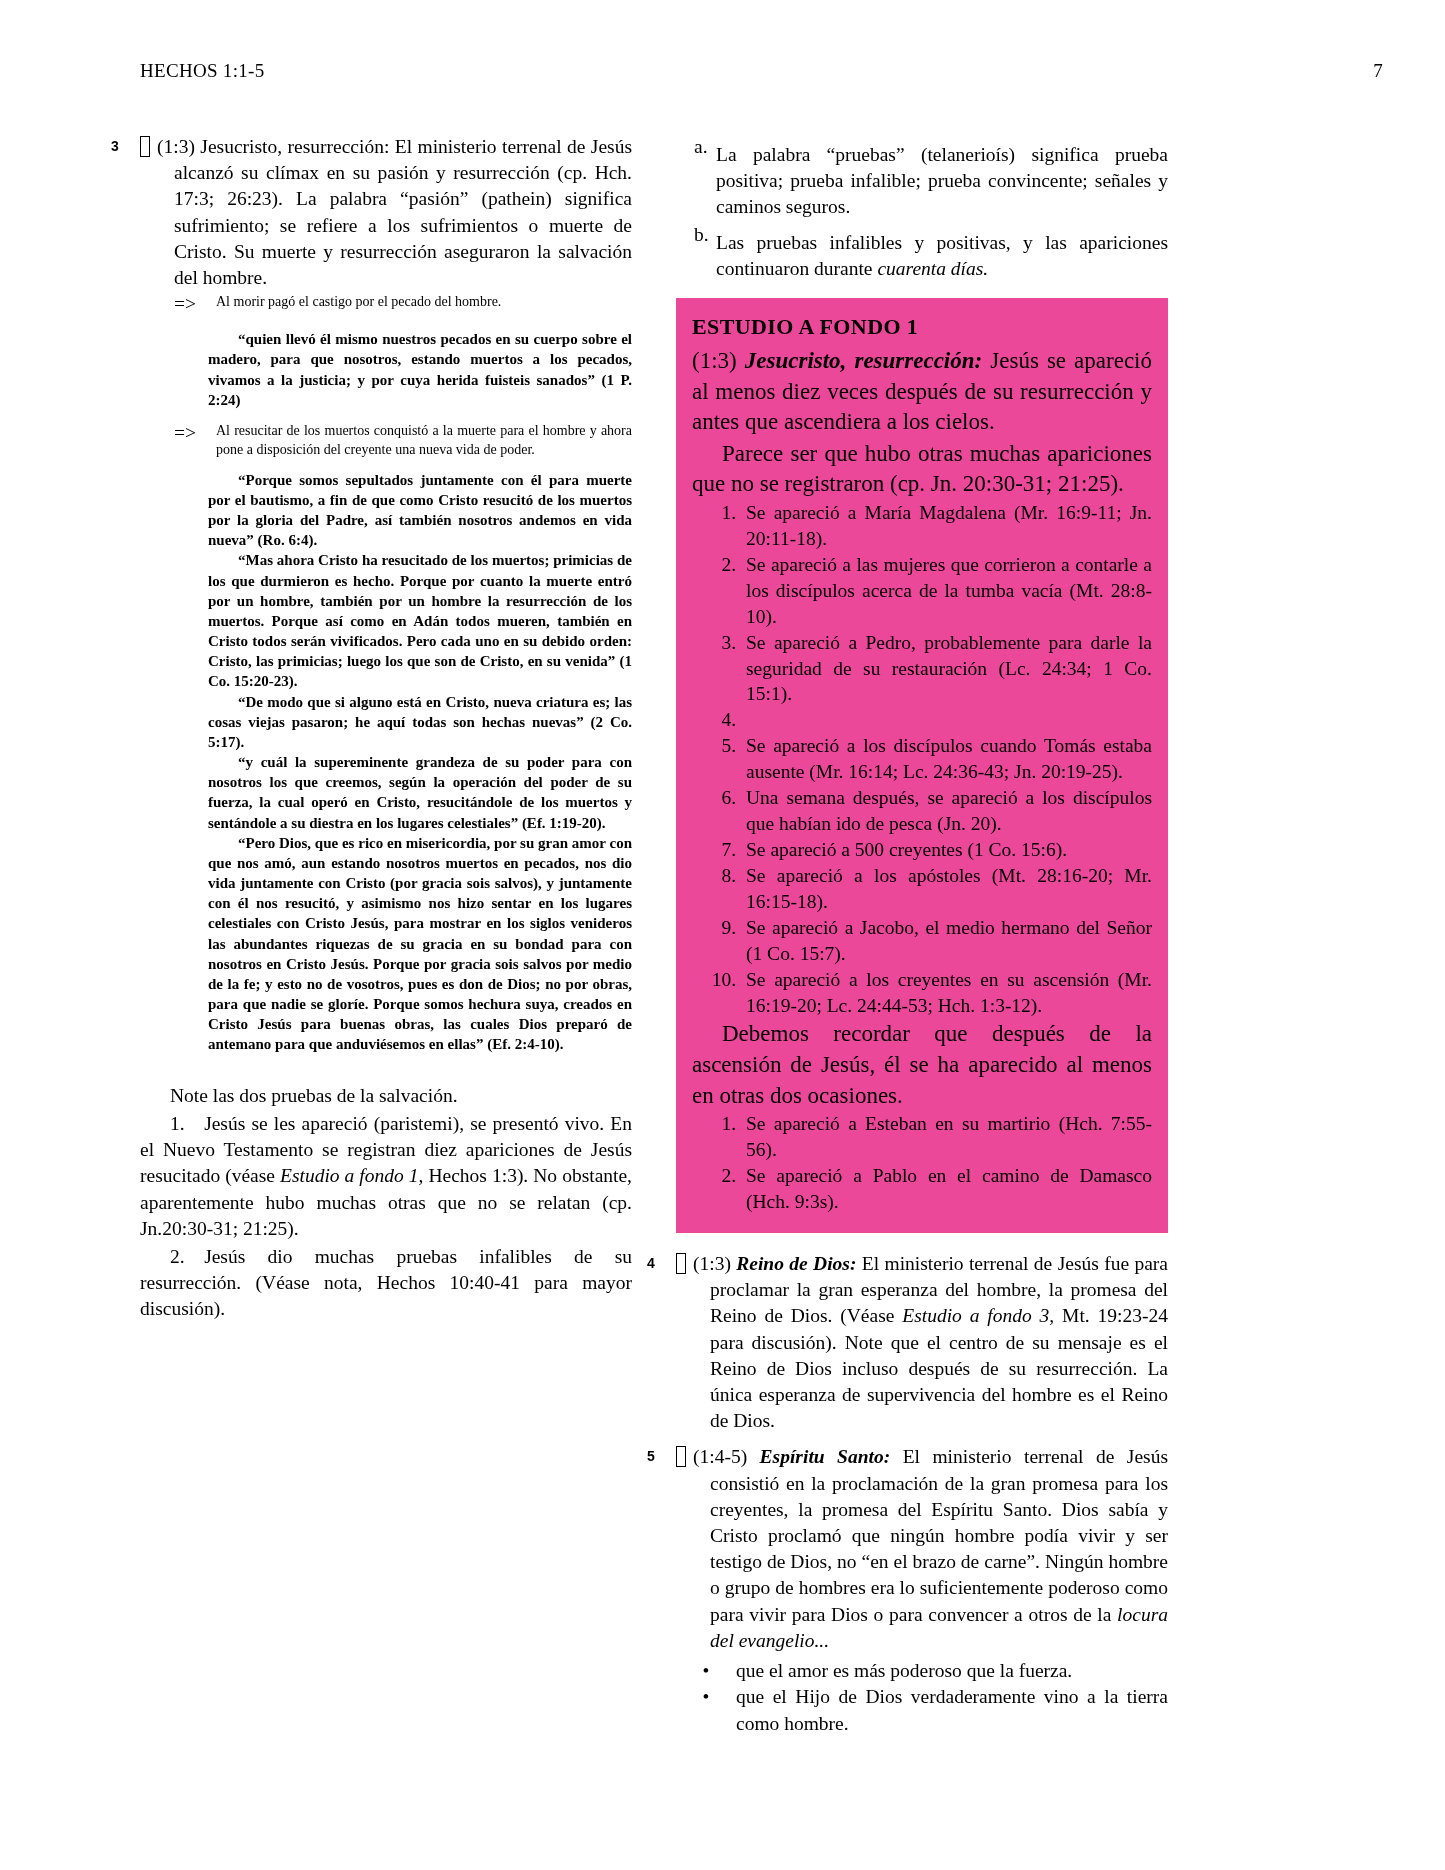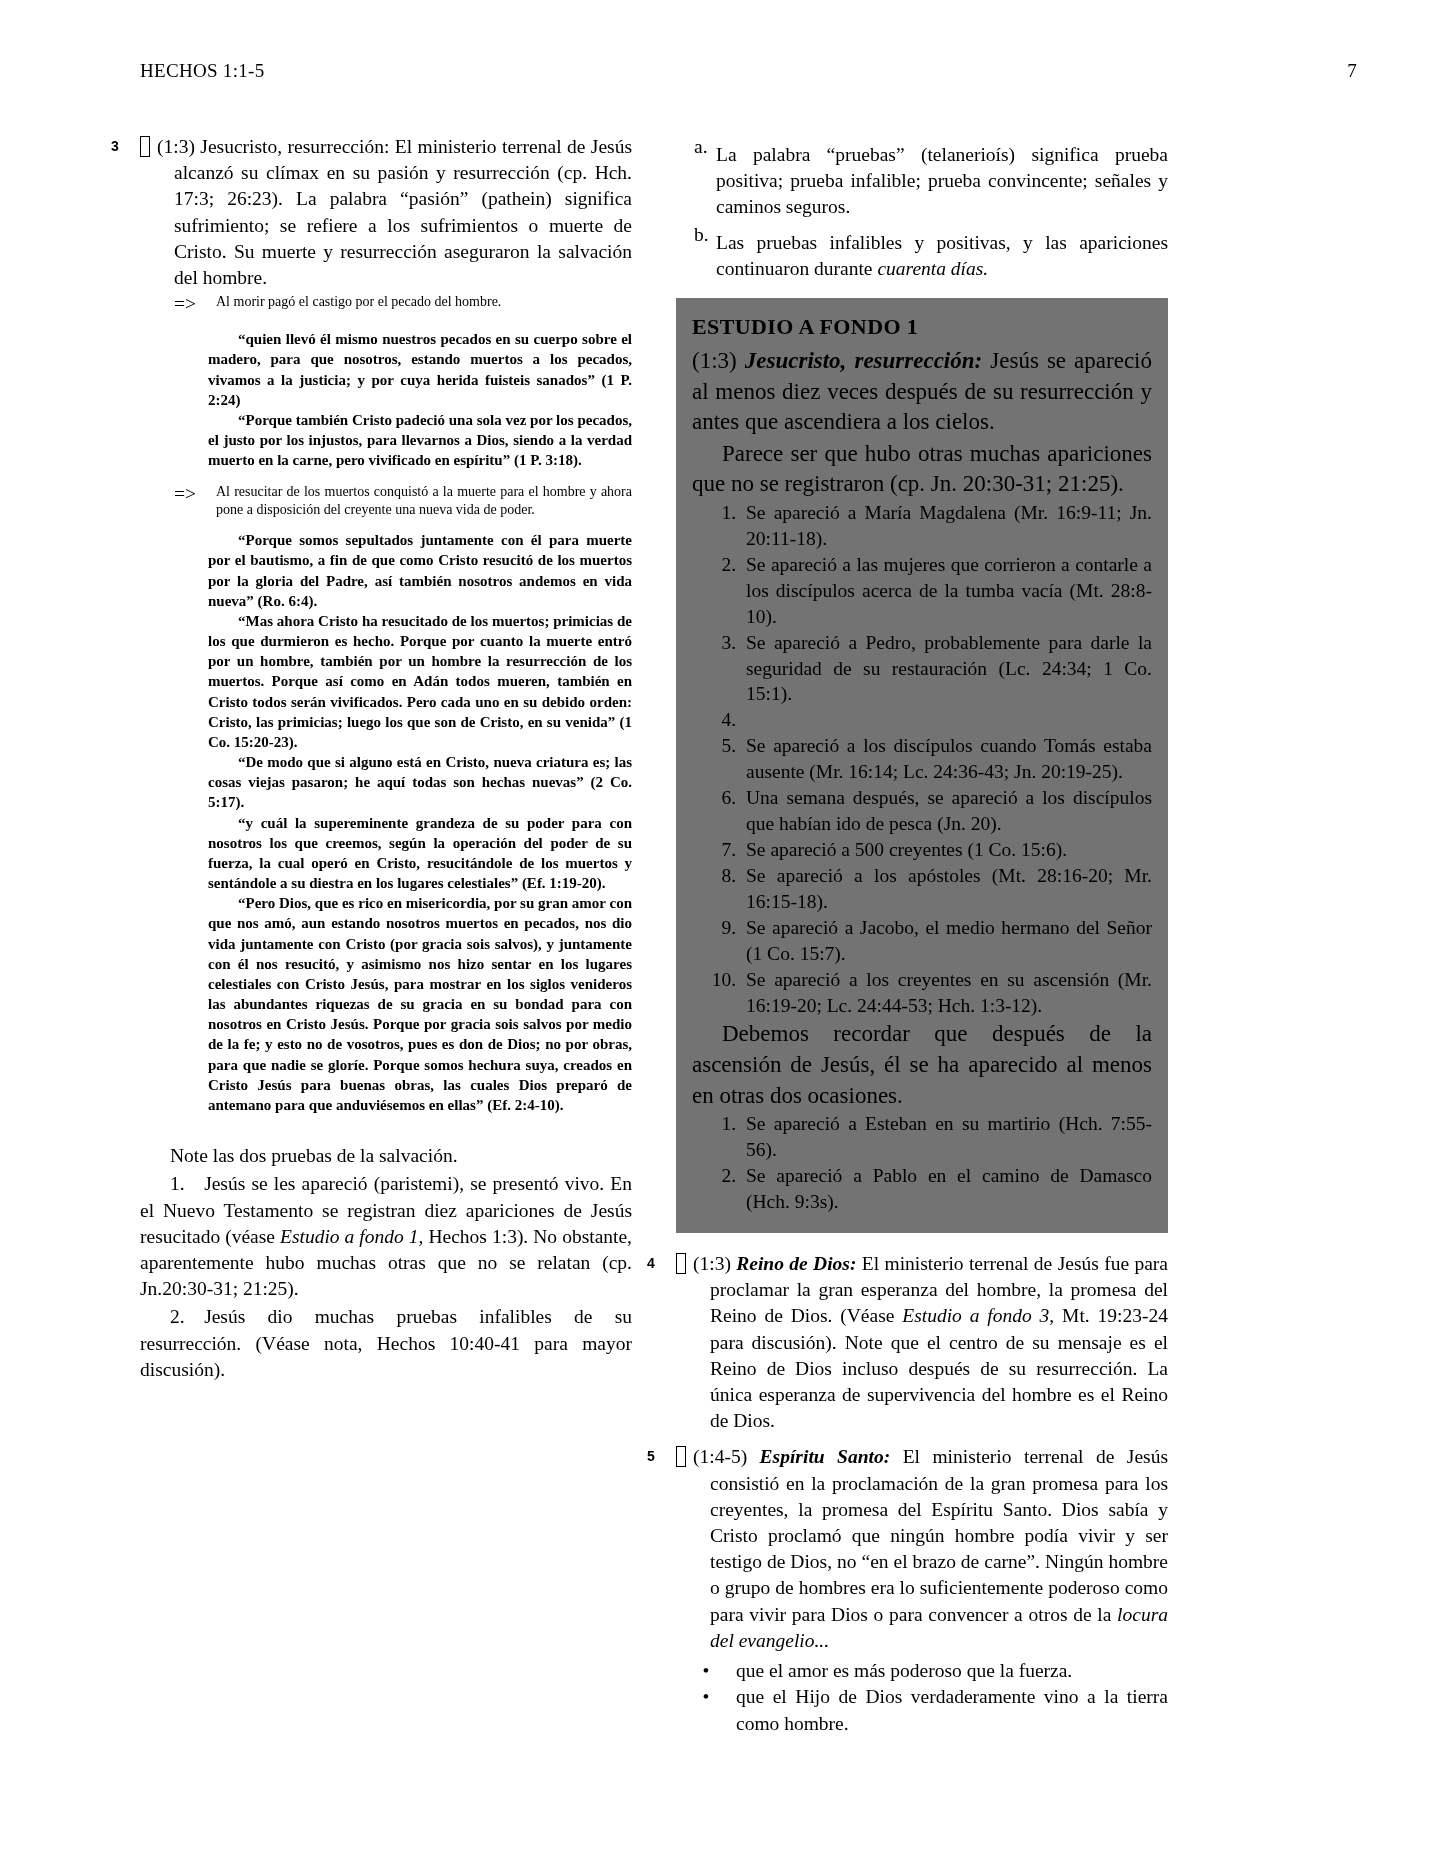--- a/index.html
+++ b/index.html
@@ -13,21 +13,21 @@
     font-family: "Liberation Serif", "DejaVu Serif", serif;
     color: #000000;
     position: relative;
     overflow: hidden;
   }
   .page {
     position: relative;
     width: 1445px;
     height: 1870px;
     box-sizing: border-box;
-    padding: 60px 88px 40px 140px;
+    padding: 60px 62px 40px 140px;
   }
   
   .header {
     display: flex;
     justify-content: space-between;
     align-items: baseline;
     font-size: 19px;
     letter-spacing: 0.3px;
     margin-bottom: 52px;
   }
@@ -130,21 +130,21 @@
     width: 40px;
     flex: 0 0 40px;
     text-align: left;
     padding-left: 18px;
     box-sizing: border-box;
   }
   .ab-list li .txt { flex: 1; text-align: justify; margin-top: 8px; }
 
   
   .study-box {
-    background: #737373;
+    background: #ec4899;
     padding: 16px 16px 18px 16px;
     box-sizing: border-box;
     margin-bottom: 18px;
   }
   .study-title {
     font-size: 22px;
     font-weight: bold;
     letter-spacing: 0.4px;
     margin: 0 0 6px 0;
   }
@@ -206,21 +206,20 @@
     <div class="col left">
 
       <p class="hang"><span class="marker">3</span><span>(1:3) Jesucristo, resurrección: El ministerio terrenal de Jesús alcanzó su clímax en su pasión y resurrección (cp. Hch. 17:3; 26:23). La palabra “pasión” (pathein) significa sufrimiento; se refiere a los sufrimientos o muerte de Cristo. Su muerte y resurrección aseguraron la salvación del hombre.</span></p>
 
       <div class="arrow-block">
         <div class="arrow">=&gt;</div>
         <div class="arrow-text">Al morir pagó el castigo por el pecado del hombre.</div>
       </div>
 
       <p class="quote first">“quien llevó él mismo nuestros pecados en su cuerpo sobre el madero, para que nosotros, estando muertos a los pecados, vivamos a la justicia; y por cuya herida fuisteis sanados” (1 P. 2:24)</p>
-      <p class="quote">“Porque también Cristo padeció una sola vez por los pecados, el justo por los injustos, para llevarnos a Dios, siendo a la verdad muerto en la carne, pero vivificado en espíritu” (1 P. 3:18).</p>
 
       <div class="gap-s"></div>
       <div class="arrow-block">
         <div class="arrow">=&gt;</div>
         <div class="arrow-text">Al resucitar de los muertos conquistó a la muerte para el hombre y ahora pone a disposición del creyente una nueva vida de poder.</div>
       </div>
 
       <div class="gap-s"></div>
       <p class="quote">“Porque somos sepultados juntamente con él para muerte por el bautismo, a fin de que como Cristo resucitó de los muertos por la gloria del Padre, así también nosotros andemos en vida nueva” (Ro. 6:4).</p>
       <p class="quote">“Mas ahora Cristo ha resucitado de los muertos; primicias de los que durmieron es hecho. Porque por cuanto la muerte entró por un hombre, también por un hombre la resurrección de los muertos. Porque así como en Adán todos mueren, también en Cristo todos serán vivificados. Pero cada uno en su debido orden: Cristo, las primicias; luego los que son de Cristo, en su venida” (1 Co. 15:20-23).</p>

